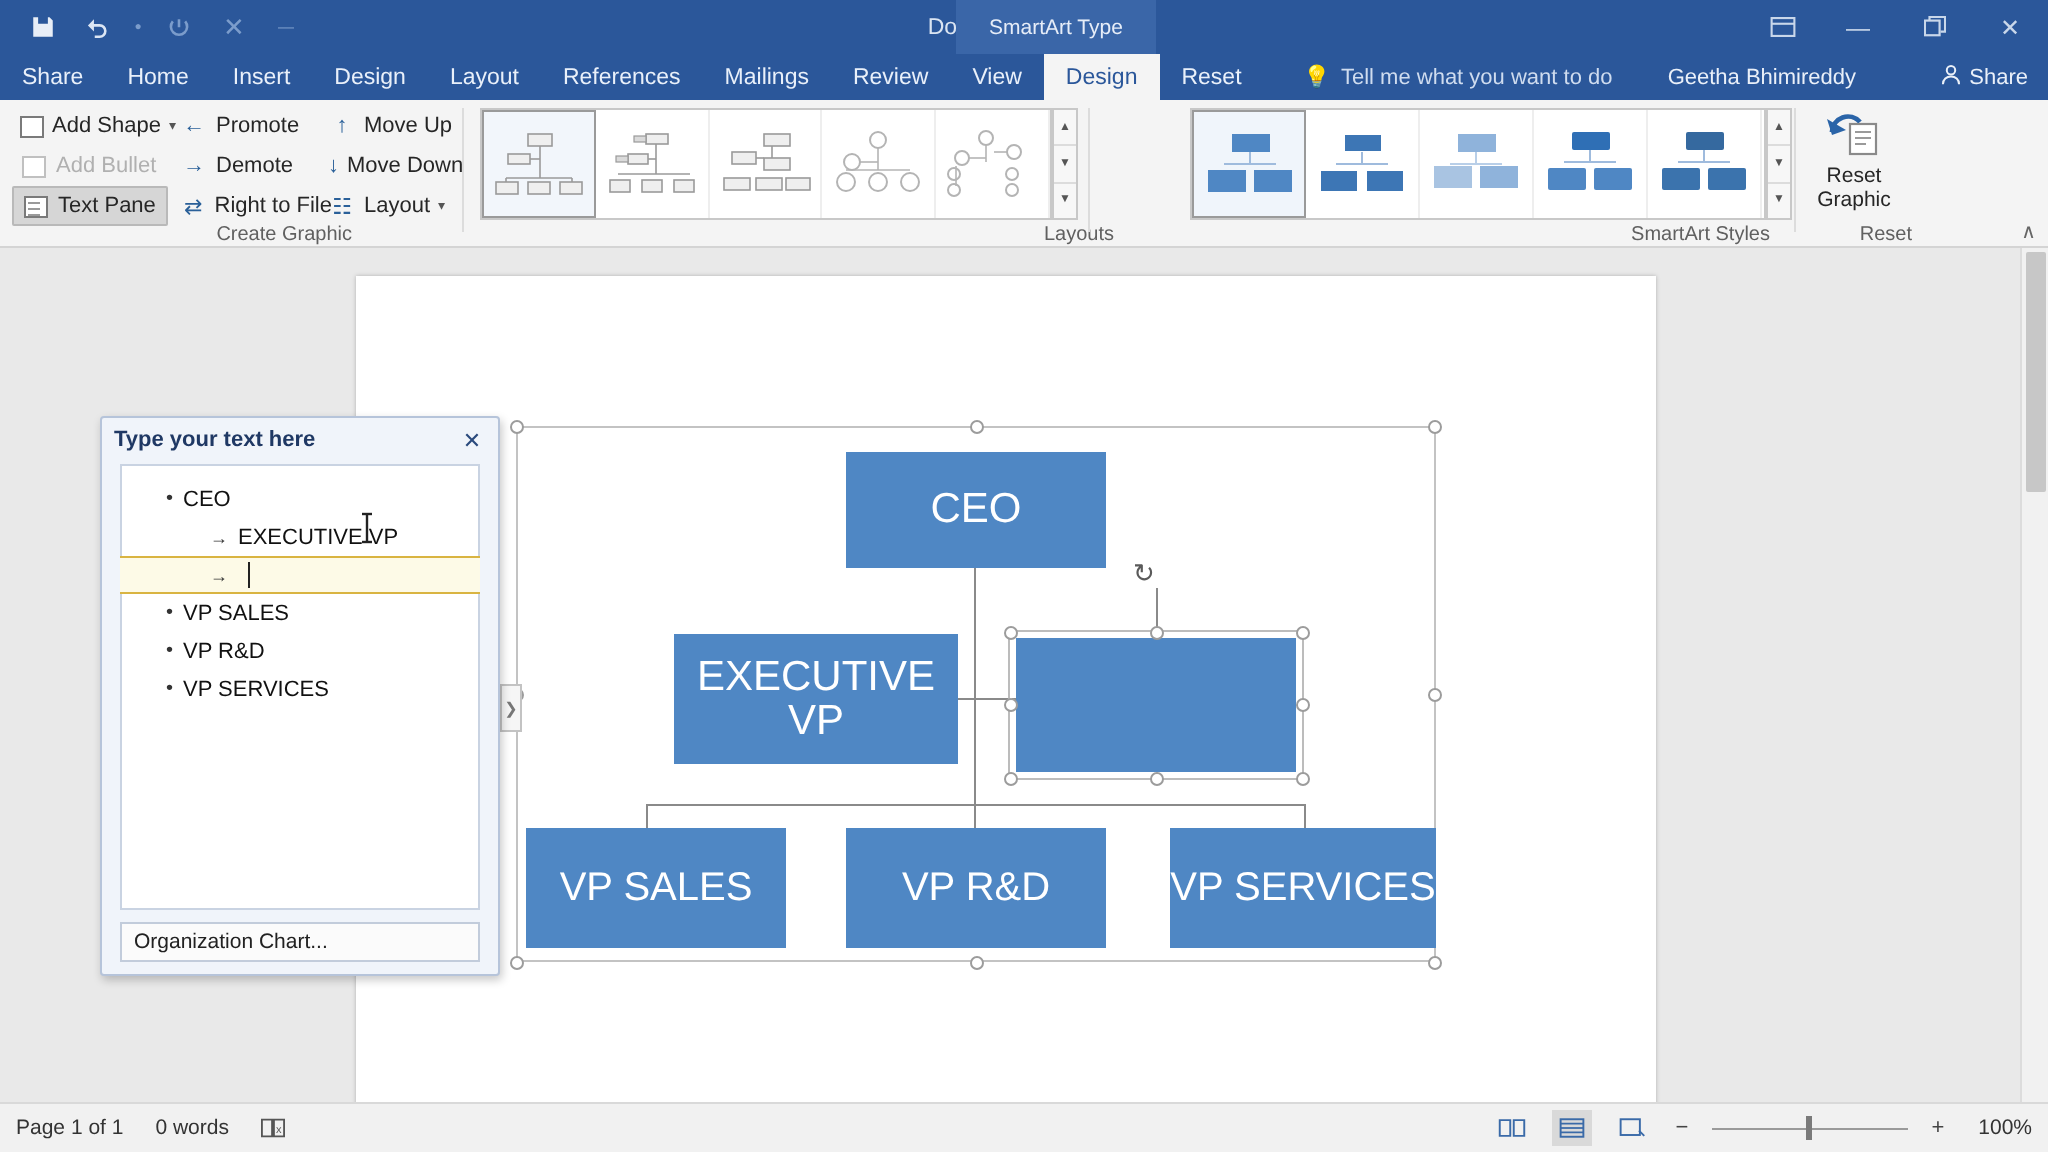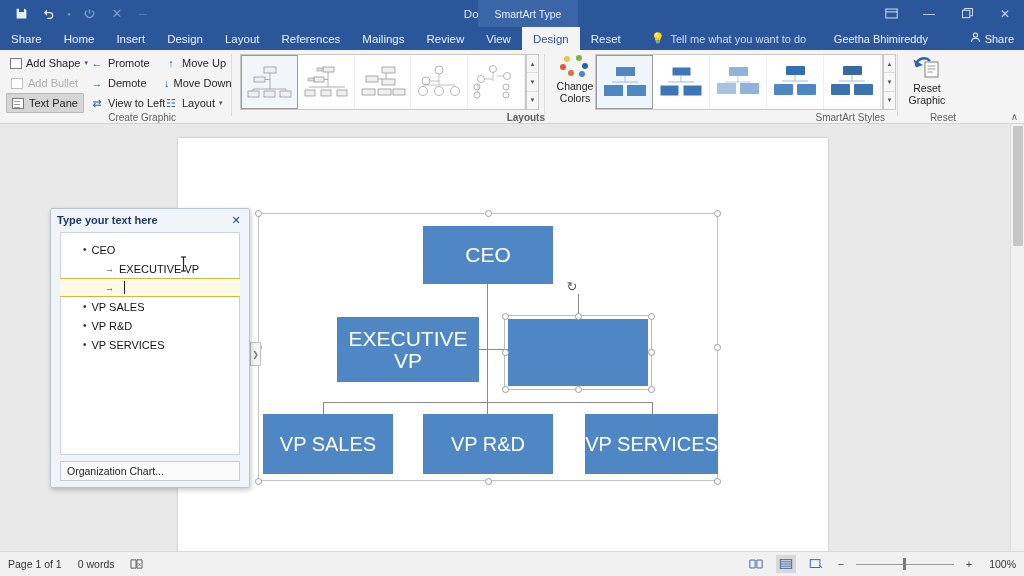--- a/index.html
+++ b/index.html
@@ -381,21 +381,21 @@
         <div class="cg-item">
           <span class="cg-ico">←</span>
           <span>Promote</span>
         </div>
         <div class="cg-item">
           <span class="cg-ico">→</span>
           <span>Demote</span>
         </div>
         <div class="cg-item">
           <span class="cg-ico">⇄</span>
-          <span>View to Left</span>
+          <span>Right to File</span>
         </div>
       </div>
       <div class="cg-col" style="left:160px; width:74px;">
         <div class="cg-item">
           <span class="cg-ico">↑</span>
           <span>Move Up</span>
         </div>
         <div class="cg-item">
           <span class="cg-ico">↓</span>
           <span>Move Down</span>
@@ -478,39 +478,25 @@
             <circle cx="33" cy="30" r="3" fill="none" stroke="#b4b4b4" stroke-width="1"></circle>
             <line x1="24" y1="11" x2="31" y2="11" stroke="#b4b4b4" stroke-width=".8"></line>
           </svg>
         </div>
       </div>
       <div class="gal-scroll" style="left:294px; top:4px; height:56px;">
         <div>▲</div>
         <div>▼</div>
         <div>▼</div>
       </div>
-      <div class="rgroup-label" style="left:0; width:313px;font-weight:bold;">Layouts</div>
+      <div class="rgroup-label" style="left:12px; width:313px;">Layouts</div>
       <div class="rgroup-sep" style="left:312px;"></div>
     </div>
 
     <div class="rgroup" style="left:545px; width:353px;">
-      <div class="change-colors" style="left:6px;">
-        <div style="height:26px">
-          <svg width="36" height="26" viewBox="0 0 36 26">
-            <circle cx="10" cy="5" r="3" fill="#f2c14e"></circle>
-            <circle cx="22" cy="4" r="3" fill="#7cb342"></circle>
-            <circle cx="6" cy="13" r="3" fill="#e05a3a"></circle>
-            <circle cx="28" cy="12" r="3" fill="#2a64a8"></circle>
-            <circle cx="14" cy="19" r="3" fill="#d8713a"></circle>
-            <circle cx="25" cy="20" r="3" fill="#4f87c4"></circle>
-          </svg>
-        </div>
-        <div style="white-space:pre-line">Change
-Colors</div>
-      </div>
       <div class="gallery" style="left:50px; top:4px; width:288px; height:56px;">
         <div class="sa-item selected">
           <svg width="46" height="36" viewBox="0 0 46 36">
             <rect x="14" y="3" width="19" height="9" fill="#4f87c4"></rect>
             <line x1="23" y1="12" x2="23" y2="18" stroke="#9fbbdd" stroke-width="1"></line>
             <line x1="10" y1="18" x2="36" y2="18" stroke="#9fbbdd" stroke-width="1"></line>
             <rect x="2" y="21" width="19" height="11" fill="#4f87c4"></rect>
             <rect x="25" y="21" width="19" height="11" fill="#4f87c4"></rect>
           </svg>
         </div>

